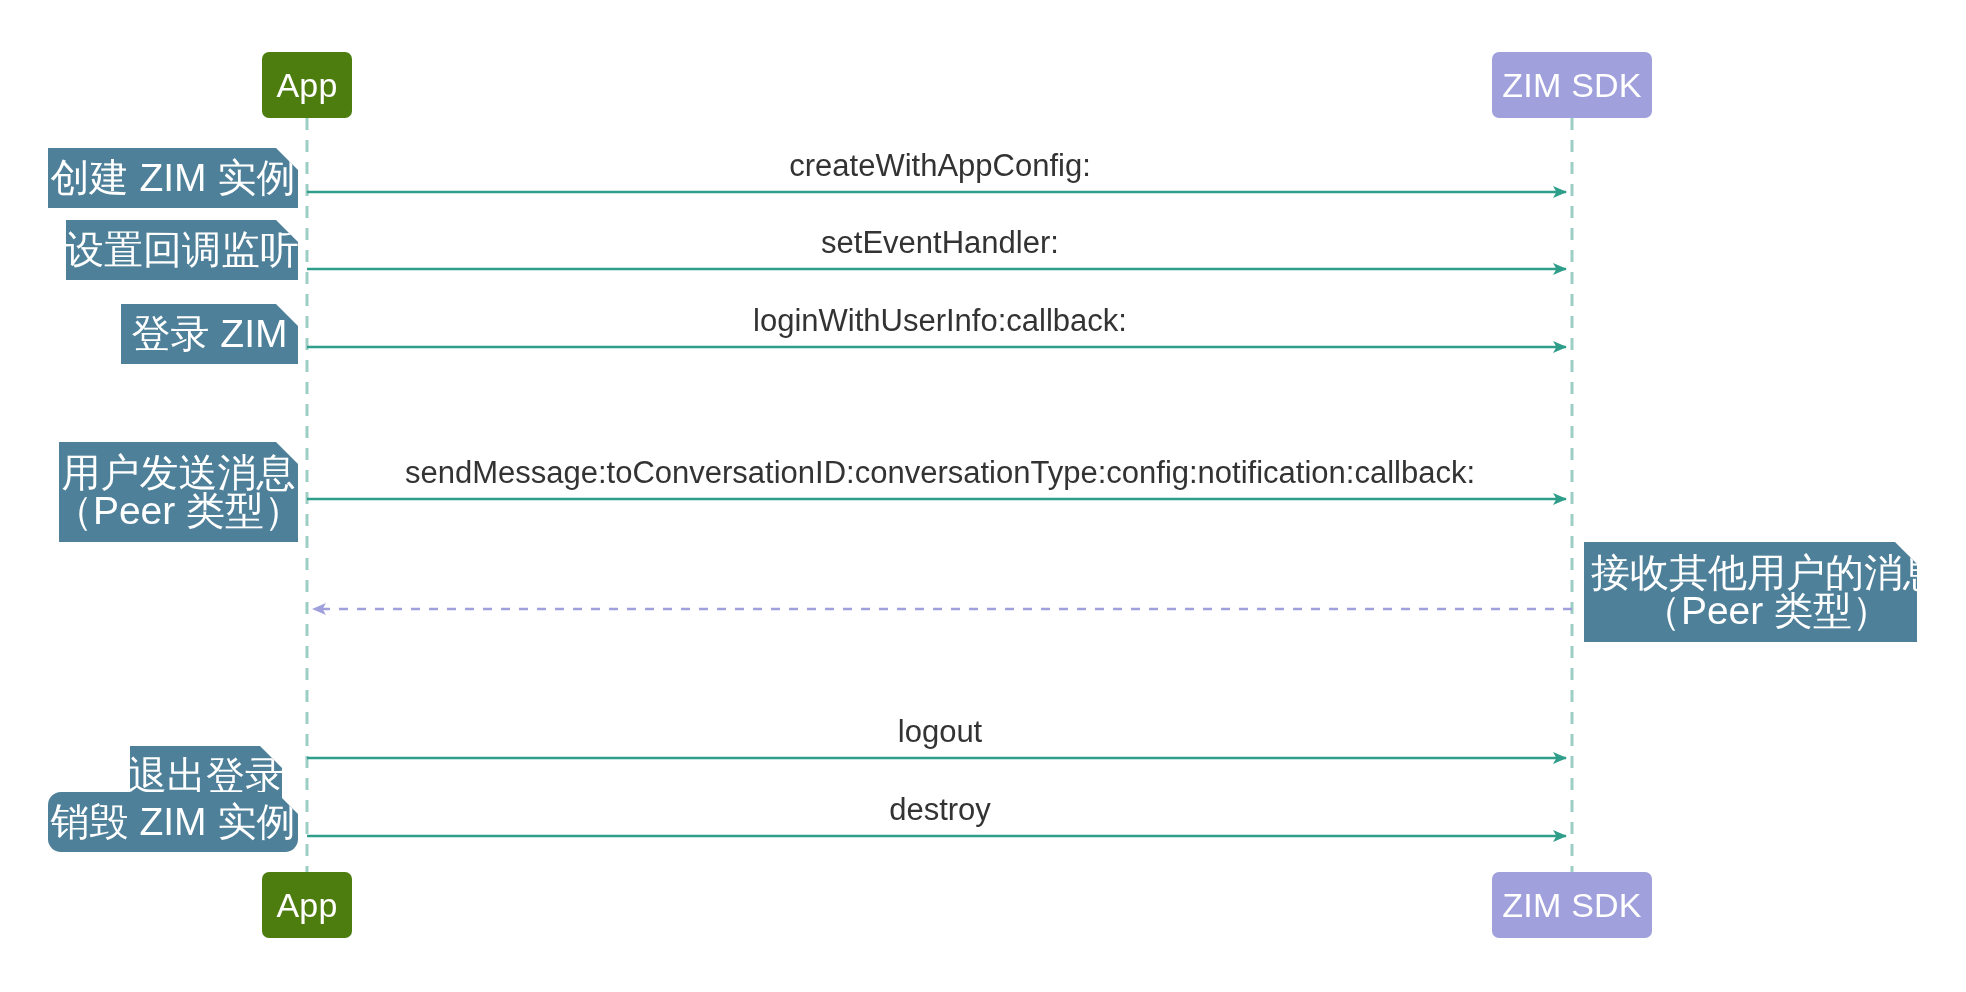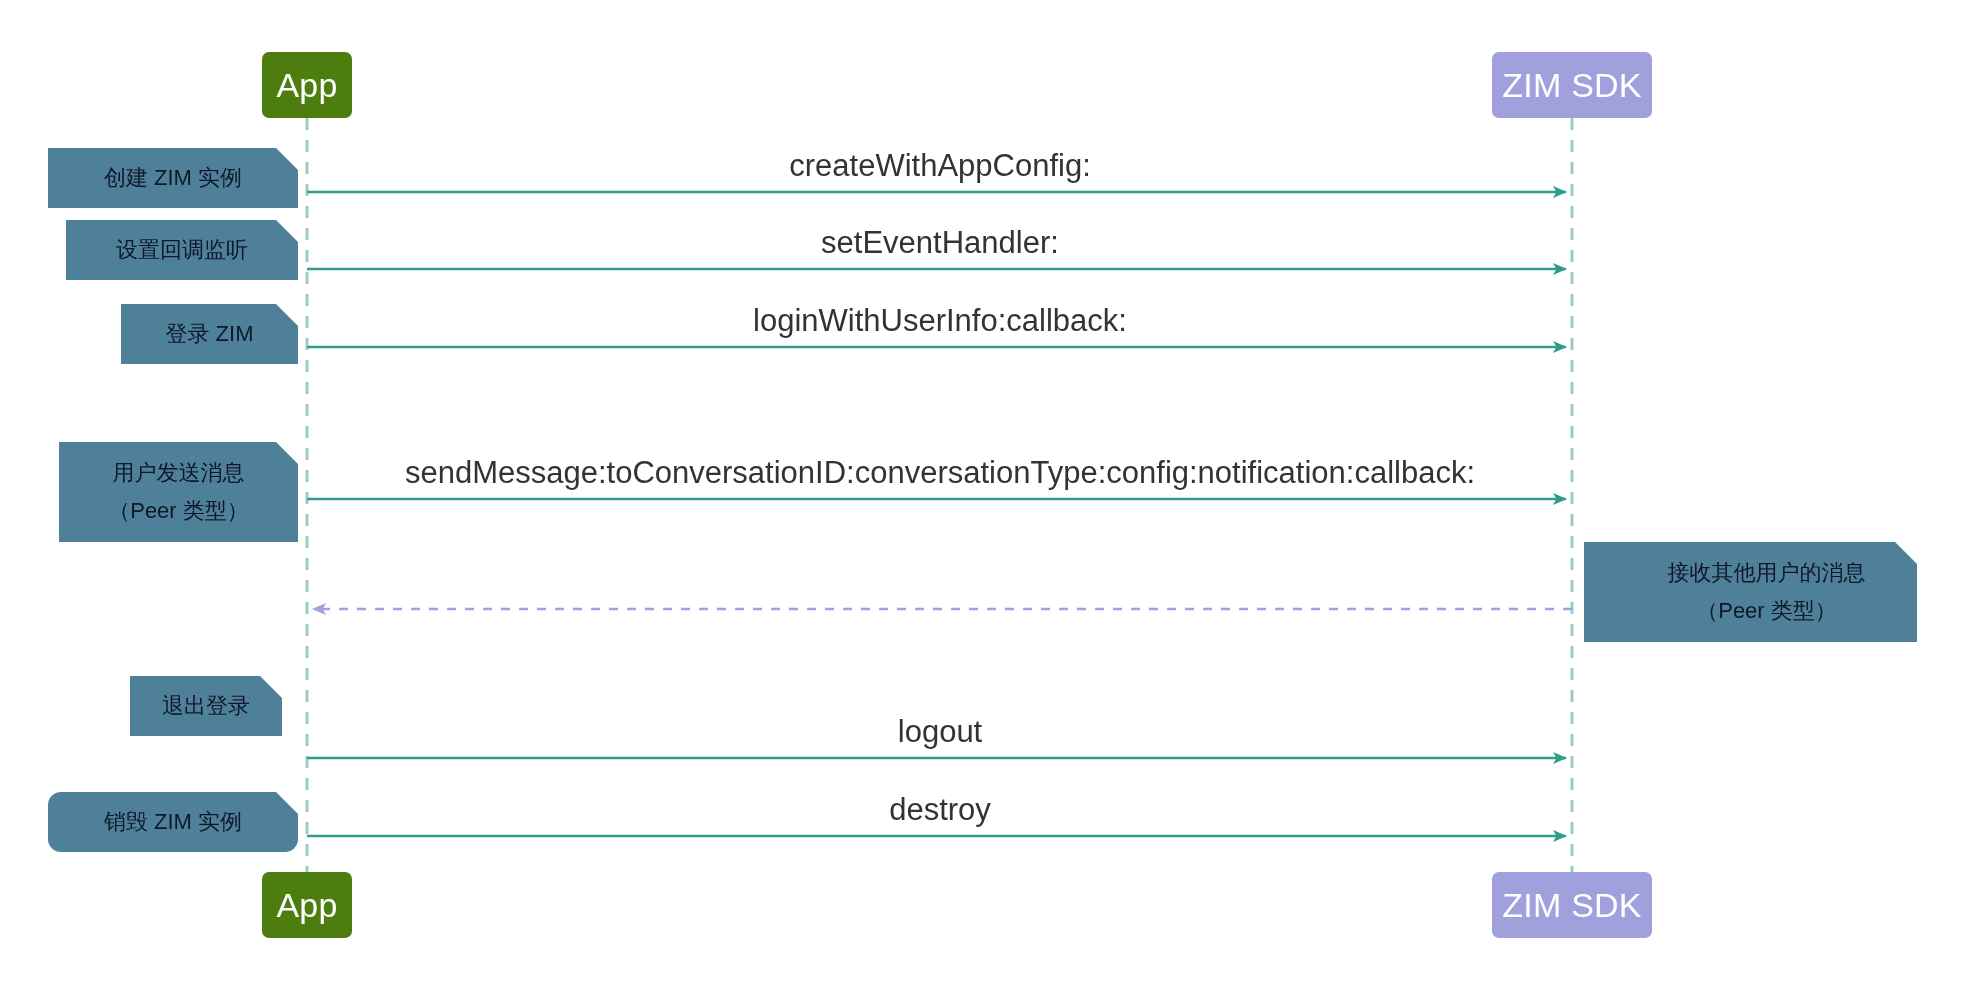--- a/index.html
+++ b/index.html
@@ -46,22 +46,22 @@
     background: #4d7c0f;
   }
   .participant.sdk {
     background: #a0a0dc;
   }
 
   
   .note {
     position: absolute;
     background: #4f8099;
-    color: #0f172a;
-    font-size: 22px;
+    color: #ffffff;
+    font-size: 39px;
     line-height: 38px;
     box-sizing: border-box;
     display: flex;
     flex-direction: column;
     align-items: center;
     justify-content: center;
     text-align: center;
     padding: 6px 16px 6px 16px;
     -webkit-clip-path: polygon(0 0, calc(100% - 22px) 0, 100% 22px, 100% 100%, 0 100%);
     clip-path: polygon(0 0, calc(100% - 22px) 0, 100% 22px, 100% 100%, 0 100%);
@@ -139,21 +139,21 @@
   <div class="note" style="left:59px; top:442px; width:239px; height:100px;">
     <span class="nline">用户发送消息</span>
     <span class="nline">（Peer 类型）</span>
   </div>
 
   <div class="note" style="left:1584px; top:542px; width:333px; height:100px;padding-left:48px;">
     <span class="nline">接收其他用户的消息</span>
     <span class="nline">（Peer 类型）</span>
   </div>
 
-  <div class="note" style="left:130px; top:676px; width:152px; height:60px;">
+  <div class="note" style="left:130px; top:746px; width:152px; height:60px;">
     <span class="nline">退出登录</span>
   </div>
 
   <div class="note" style="left:48px; top:792px; width:250px; height:60px;border-radius:13px;">
     <span class="nline">销毁 ZIM 实例</span>
   </div>
 
   <div class="msg-label" style="left:940px; top:148px;">createWithAppConfig:</div>
 
   <div class="msg-label" style="left:940px; top:225px;">setEventHandler:</div>

